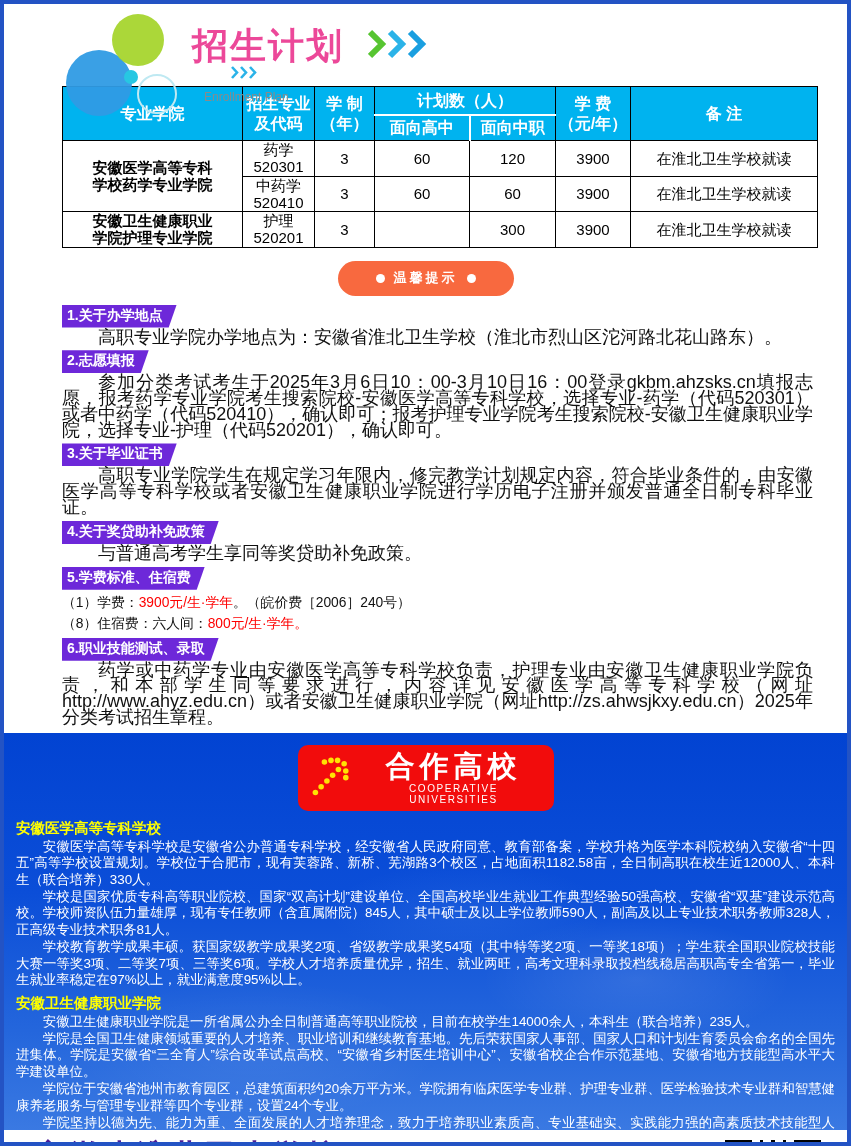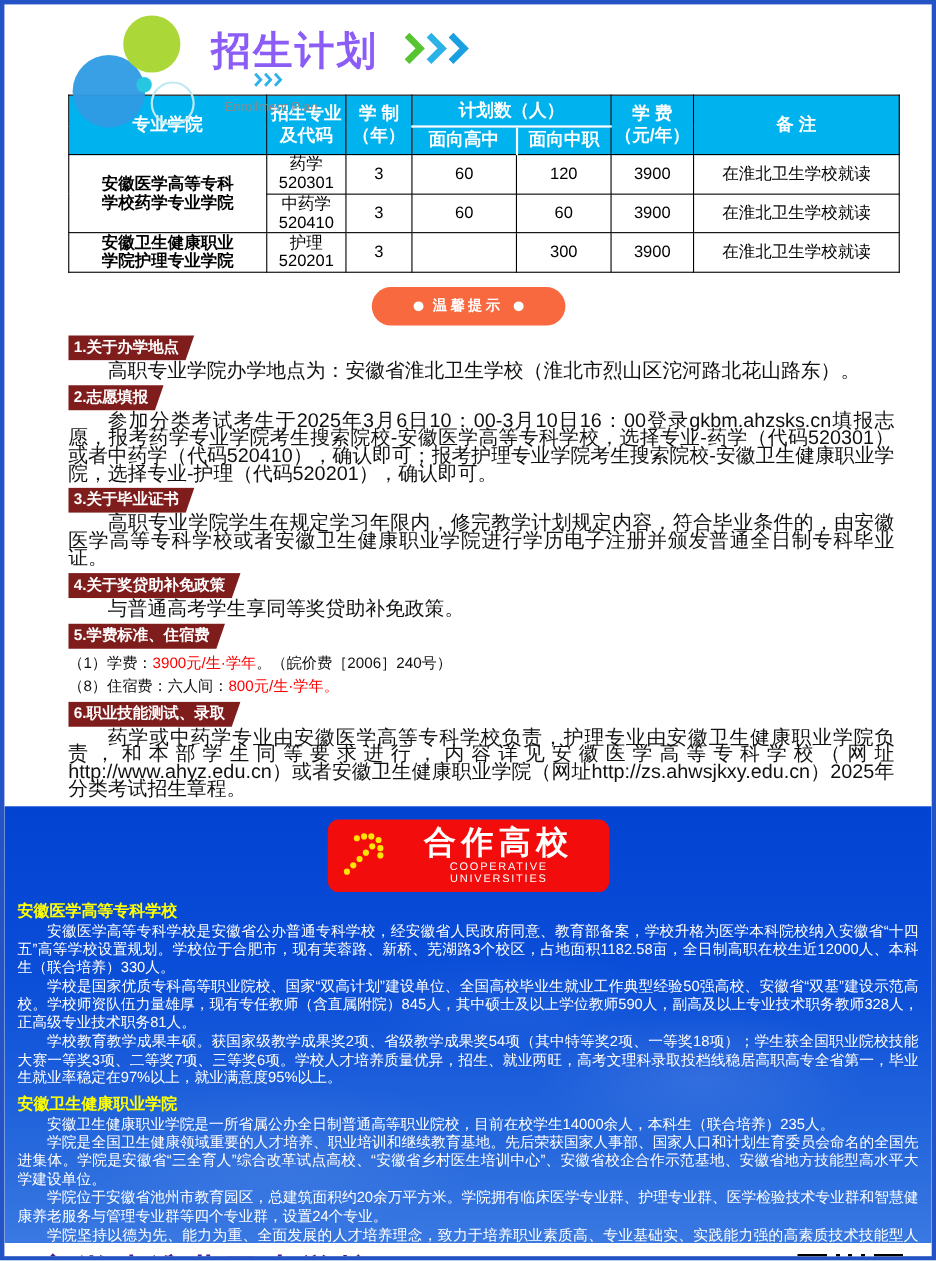--- a/index.html
+++ b/index.html
@@ -7,41 +7,41 @@
   body { font-family:"Liberation Sans","DejaVu Sans",sans-serif; background:#fff; }
   .page { width:851px; height:1146px; border:4px solid #2353c4; background:#fff; overflow:hidden; position:relative; }
 
   
   .hdr { position:relative; height:76px; }
   .logo-circle { position:absolute; border-radius:50%; }
   .c-green { width:52px; height:52px; background:#a4d428; left:108px; top:10px; opacity:.92; }
   .c-blue  { width:66px; height:66px; background:#2f9be4; left:62px; top:46px; opacity:.95; }
   .c-cyan  { width:14px; height:14px; background:#27c7e2; left:120px; top:66px; }
   .c-ring  { width:40px; height:40px; border:2px solid #bfe9f2; background:transparent; left:133px; top:70px; }
-  .hdr-title { position:absolute; left:188px; top:18px; font-size:36px; font-weight:900; color:#8b5cf6; letter-spacing:2px; display:flex; align-items:center; gap:24px; }
+  .hdr-title { position:absolute; left:188px; top:18px; font-size:36px; font-weight:900; color:#ec4899; letter-spacing:2px; display:flex; align-items:center; gap:24px; }
   .hdr-sub { position:absolute; left:200px; top:62px; display:flex; align-items:center; gap:8px; color:#8a8a8a; font-size:12px;flex-direction:column; }
   .chev { display:inline-block; }
 
   
   table.plan { border-collapse:collapse; margin:6px 0 0 58px; table-layout:fixed; }
   table.plan th, table.plan td { border:1.5px solid #000; text-align:center; vertical-align:middle; white-space:pre-line; }
   table.plan th { background:#00b3ef; color:#fff; font-weight:bold; font-size:16px; line-height:1.2; }
   table.plan td { font-size:15px; color:#000; line-height:1.15; }
   th.w-sub { border-top:2.5px solid #fff !important; }
   th.w-left { border-left:2.5px solid #fff !important; }
   td.bold-college { font-weight:bold; font-size:15.5px; }
 
   
   .pill { width:176px; height:35px; margin:13px auto 6px; background:#f8693f; border-radius:18px; display:flex; align-items:center; justify-content:center; gap:9px; }
   .pill .dot { width:9px; height:9px; border-radius:50%; background:#fff; }
   .pill .txt { color:#fff; font-size:13px; font-weight:bold; letter-spacing:3px; }
 
   
   .secs { margin:0 34px 0 58px; }
-  .sec-label { display:inline-block; background:#7f1d1d; color:#fff; font-size:14px; font-weight:bold; padding:2px 14px 3px 5px; clip-path:polygon(0 0,100% 0,calc(100% - 8px) 100%,0 100%); margin:3px 0 1px; }
+  .sec-label { display:inline-block; background:#6d28d9; color:#fff; font-size:14px; font-weight:bold; padding:2px 14px 3px 5px; clip-path:polygon(0 0,100% 0,calc(100% - 8px) 100%,0 100%); margin:3px 0 1px; }
   .sec-p { font-size:18px; line-height:15.8px; text-indent:2em; text-align:justify; color:#101010; margin:1px 0 2px; }
   .fee-line { font-size:13.8px; line-height:19px; color:#101010; margin:2px 0; }
   .red { color:#fe0000; }
 
   
   .coop { margin-top:7px; height:397px; background:linear-gradient(180deg,#0243d2 0%,#0b4ed8 40%,#2466dc 75%,#3a79e2 100%); padding:9px 12px 10px; position:relative; overflow:hidden; }
   .coop-overlay { position:absolute; inset:0; background:
       radial-gradient(220px 90px at 75% 62%, rgba(255,255,255,.10), transparent 70%),
       radial-gradient(260px 100px at 30% 80%, rgba(255,255,255,.07), transparent 70%),
       radial-gradient(200px 70px at 55% 45%, rgba(160,210,255,.08), transparent 70%);

